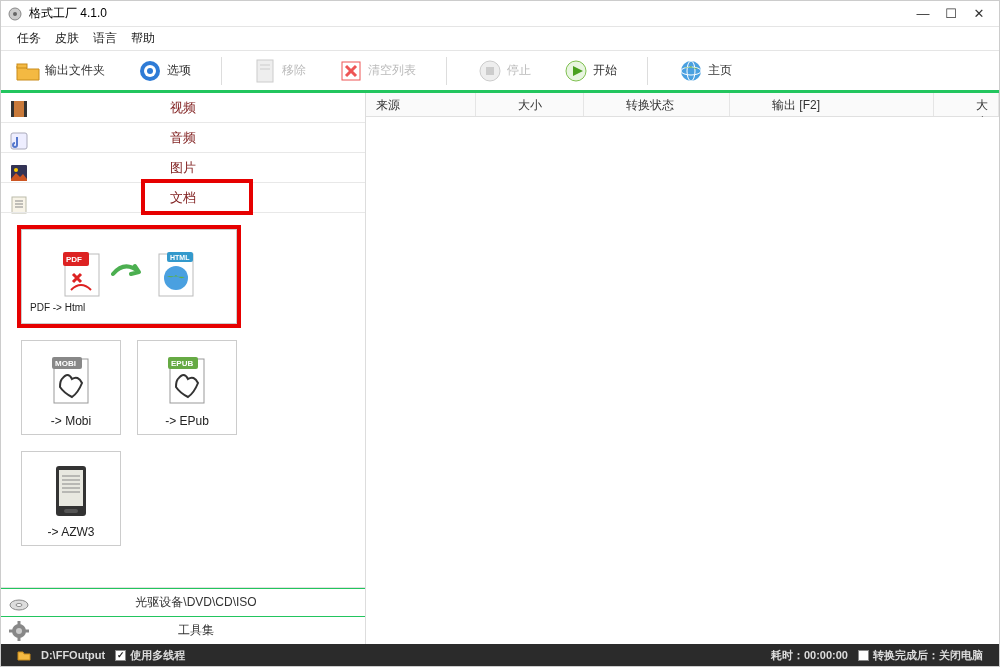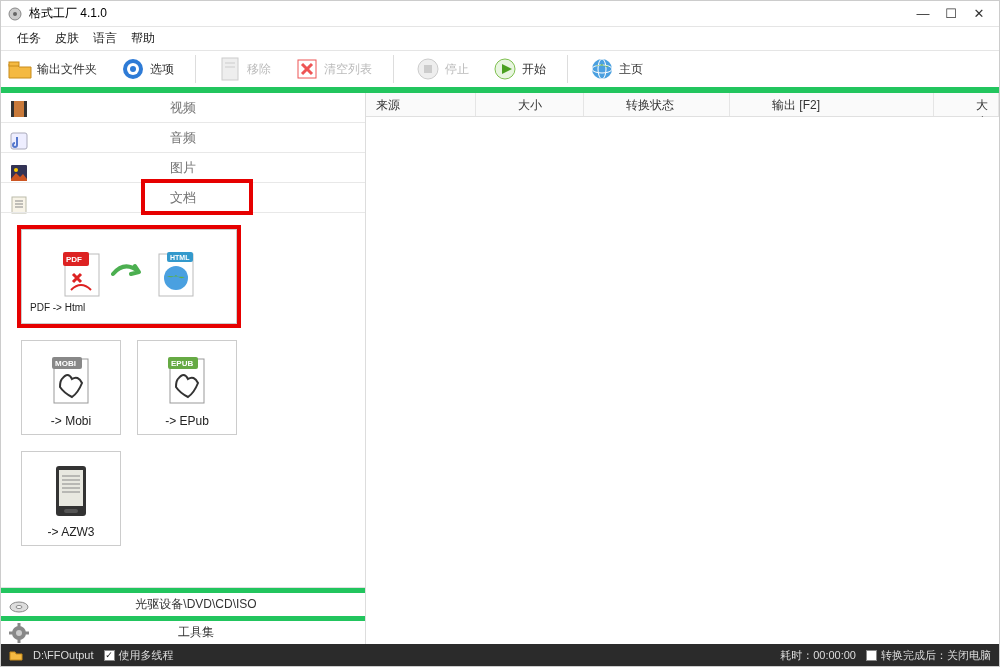--- a/index.html
+++ b/index.html
@@ -30,23 +30,23 @@
   align-items: center;
   padding: 0 16px;
   gap: 14px;
   border-bottom: 1px solid #e5e5e5;
   color: #222;
 }
 .toolbar {
   height: 42px;
   display: flex;
   align-items: center;
-  padding: 0 0;
-  gap: 11px;
-  border-bottom: 6px solid #22c55e;
+  padding: 0 8px;
+  gap: 20px;
+  border-bottom: 3px solid #22c55e;
 }
 .tbtn {
   display: flex;
   align-items: center;
   gap: 4px;
   padding: 2px 6px;
   color: #333;
 }
 .tbtn.disabled { color: #bbb; }
 .tbtn .ticon { width: 26px; height: 26px; display: flex; align-items: center; justify-content: center; }
@@ -77,21 +77,21 @@
   gap: 12px;
 }
 .sideicons .sicon { width: 20px; height: 20px; }
 .cat-row {
   height: 30px;
   display: flex;
   align-items: center;
   justify-content: center;
   border-bottom: 1px solid #e8e8e8;
   font-size: 13px;
-  color: #737373;
+  color: #7f1d1d;
   position: relative;
 }
 .format-grid {
   padding: 16px 20px;
   display: flex;
   flex-wrap: wrap;
   gap: 16px;
 }
 .fcard {
   width: 100px;
@@ -119,21 +119,21 @@
 .fcard-wide .ficon-row { flex: 1; display: flex; align-items: center; justify-content: center; gap: 8px; }
 .fcard-wide .flabel { font-size: 10px; color: #222; padding-top: 4px; }
 .red-box { outline: 4px solid #e60000; outline-offset: 0px; }
 .bottom-rows {
   border-top: 1px solid #e0e0e0;
 }
 .brow {
   height: 28px;
   display: flex;
   align-items: center;
-  border-top: 5px solid #22c55e;
+  border-top: 1px solid #22c55e;
   padding: 0 8px;
   color: #333;
 }
 .brow .bicon { width: 20px; height: 20px; margin-right: 6px; }
 .brow .blabel { flex: 1; text-align: center; }
 .rightpanel {
   flex: 1;
   display: flex;
   flex-direction: column;
 }
@@ -150,23 +150,24 @@
   font-size: 12px;
   color: #333;
 }
 .list-body { flex: 1; background: #fff; }
 .statusbar {
   height: 22px;
   background: #2b2b2b;
   color: #ddd;
   display: flex;
   align-items: center;
-  padding: 0 8px;
+  padding: 0 16px;
   font-size: 11px;
   gap: 10px;
+  font-weight: bold;
 }
 .statusbar .spacer { flex: 1; }
 .statusbar .chk { width: 11px; height: 11px; border: 1px solid #888; display: inline-block; background: #fff; margin-right: 4px; vertical-align: middle; }
 .statusbar .chk.checked::after { content: "✓"; color: #222; font-size: 9px; line-height: 9px; display: block; text-align: center; }
 svg { display: block; }
 </style>
 </head>
 <body>
 
 <div class="titlebar">

